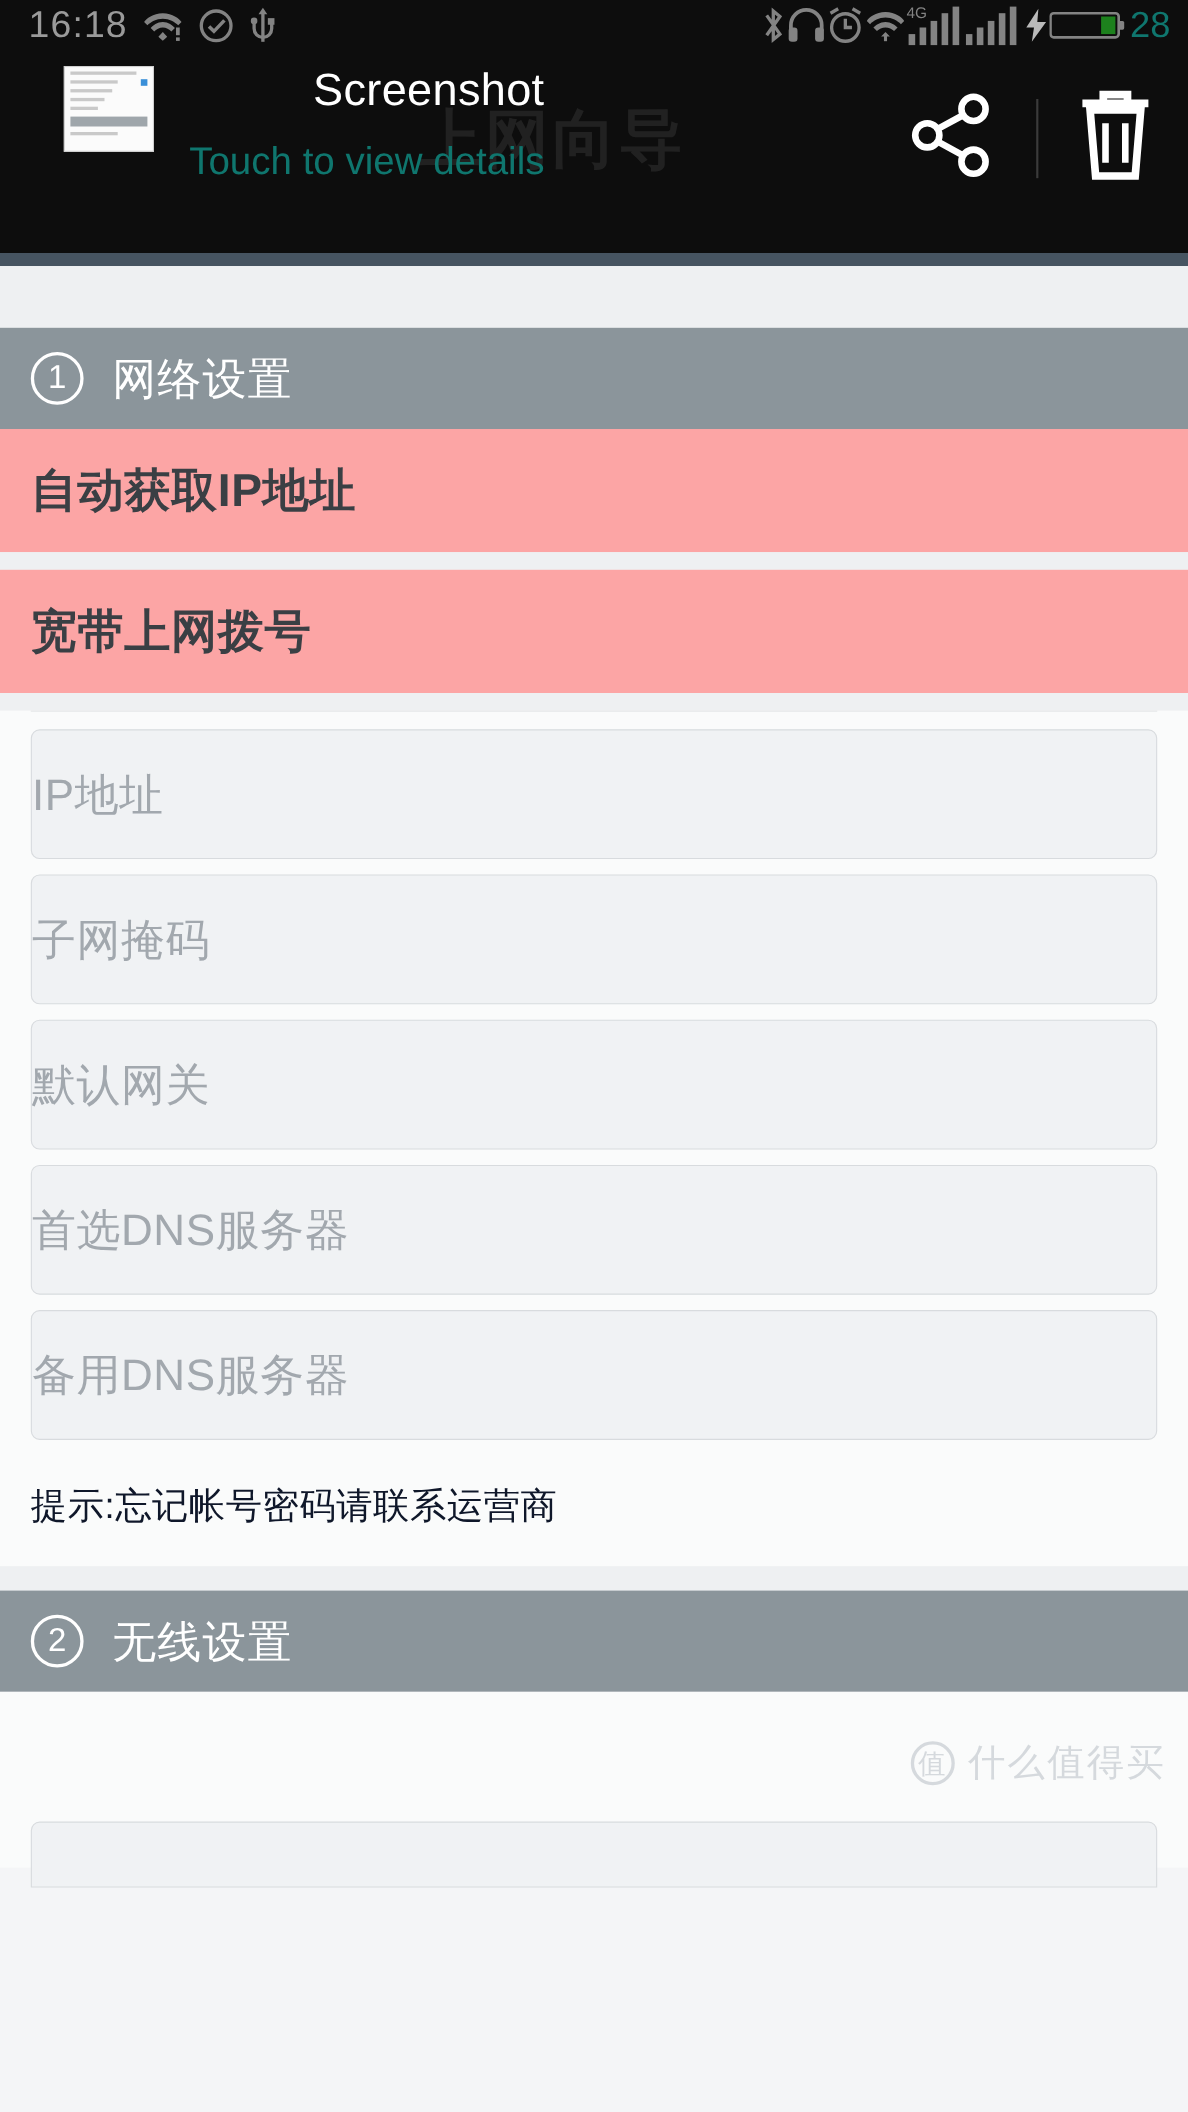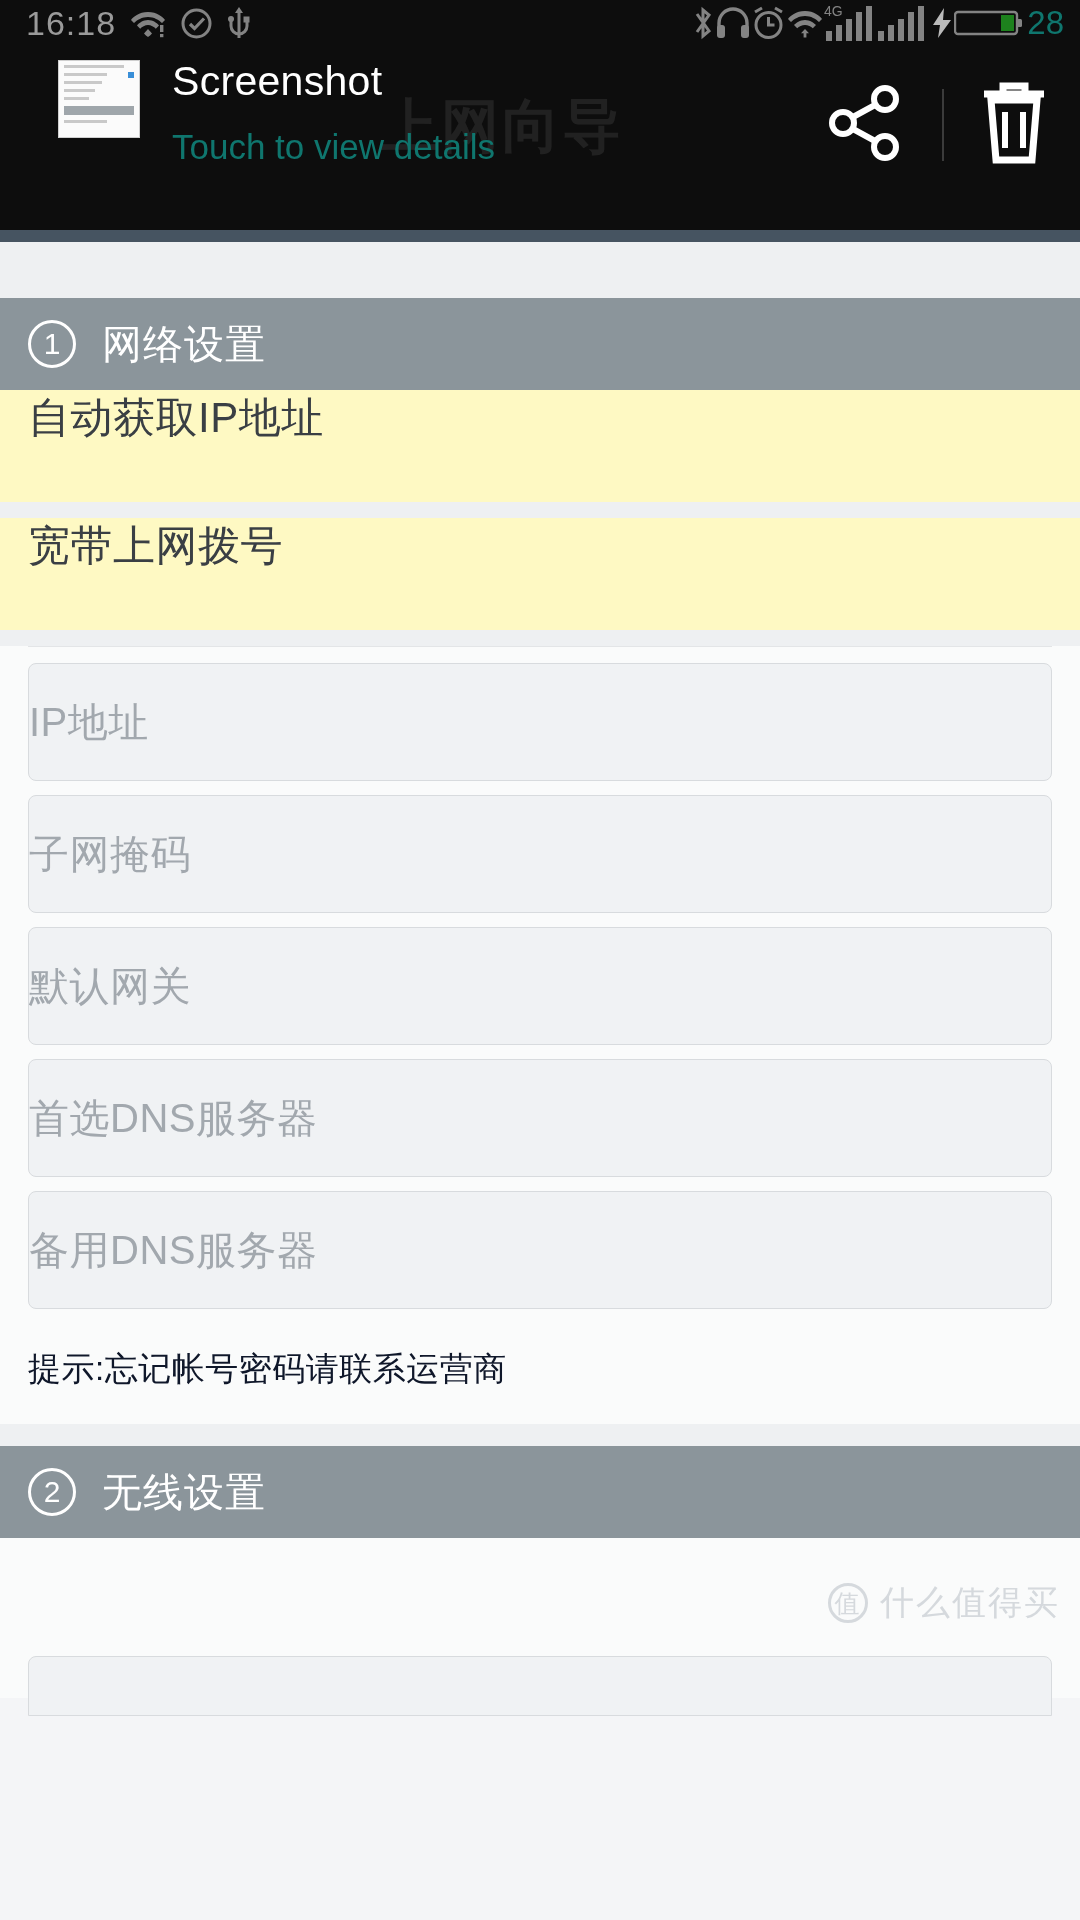--- a/index.html
+++ b/index.html
@@ -55,21 +55,21 @@
     margin-top:4px;
     padding:4px 5px;
     overflow:hidden;
   }
   .th-line { height:3px; background:#c9c9c9; margin-bottom:5px; }
   .th-line.w1{width:86%} .th-line.w2{width:62%} .th-line.w3{width:54%}
   .th-line.w4{width:44%} .th-line.w5{width:36%}
   .th-band { height:9px; background:#9fa6ab; margin:6px 0 5px; width:100%; }
   .th-dot { float:right; width:6px; height:6px; background:#3a8fd8; margin-top:-9px; }
 
-  #notif-text { margin-left:32px; padding-top:2px; }
+  #notif-text { margin-left:32px; padding-top:2px;text-align:right; }
   #notif-title {
     color:#fff; font-size:41px; line-height:1.15; font-weight:400;
     letter-spacing:.3px;
   }
   #notif-sub {
     color:#0f766e; font-size:35px; margin-top:22px; font-weight:400;
   }
   #notif-actions {
     margin-left:auto; display:flex; align-items:center;
     padding-top:24px;
@@ -97,24 +97,25 @@
     border:3px solid #ffffff;
     display:flex; align-items:center; justify-content:center;
     color:#ffffff; font-size:30px; line-height:1;
     flex:0 0 auto;
   }
   .section-title {
     color:#ffffff; font-size:40px; margin-left:26px; letter-spacing:1px;
   }
 
   .opt-row {
-    background:#fef9c3;
+    background:#fca5a5;
     height:112px;
-    display:flex; 
+    display:flex; align-items:center;
     padding:0 34px 0 28px;
+    font-weight:bold;
   }
   .opt-label { font-size:42px; color:#3a3f44; letter-spacing:.5px; }
   .check {
     margin-left:auto;
     width:60px; height:60px; border-radius:50%;
     background:#3398dd;
     display:flex; align-items:center; justify-content:center;
     flex:0 0 auto;
   }
   .row-sep { height:16px; background:#eef0f2; }

